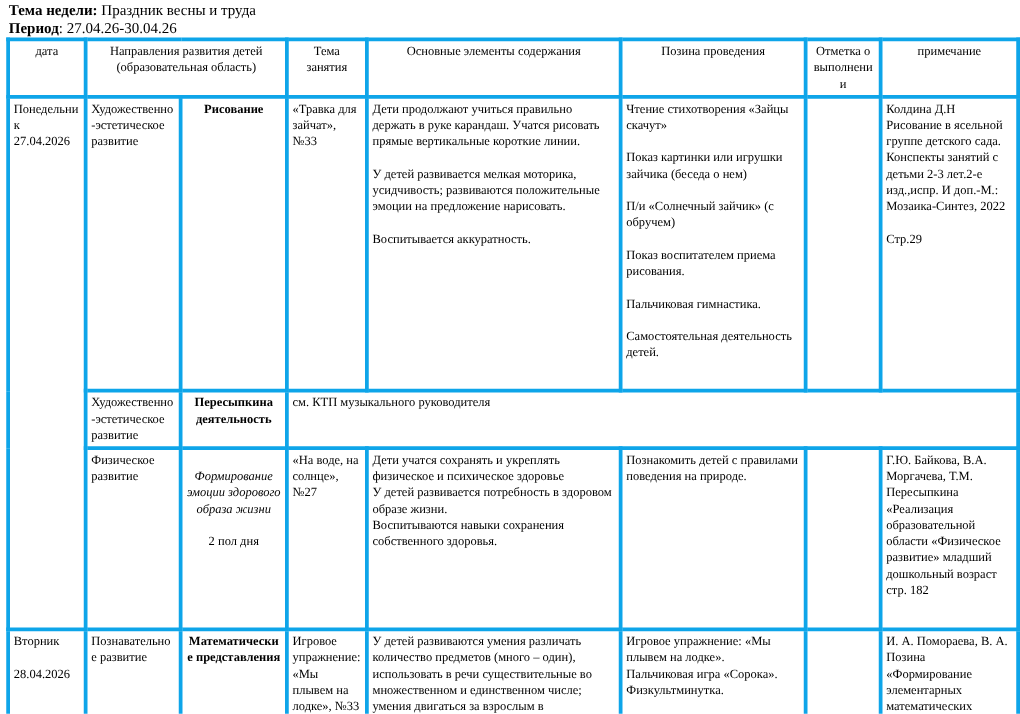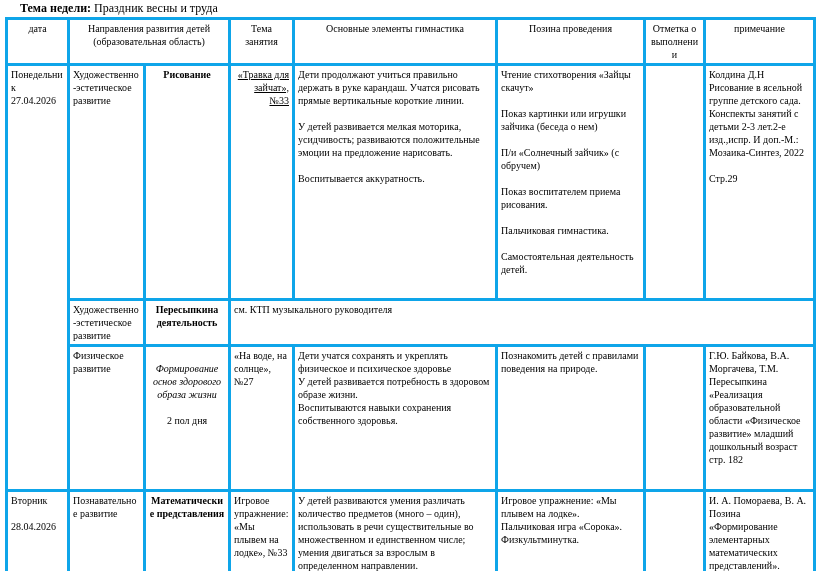--- a/index.html
+++ b/index.html
@@ -4,21 +4,21 @@
 <style>
   * { margin: 0; padding: 0; box-sizing: border-box; }
   html, body {
     width: 816px; height: 571px;
     background: #ffffff;
     overflow: hidden;
     font-family: "Liberation Serif", "DejaVu Serif", serif;
     color: #000;
   }
   .meta {
-    margin: 2px 0 1px 20px;
+    margin: 2px 0 1px 7px;
     font-size: 12px;
     line-height: 13.5px;
   }
   .meta .lbl { font-weight: bold; }
   table.plan {
     margin-left: 5px;
     border-collapse: collapse;
     table-layout: fixed;
     width: 808px;
   }
@@ -36,47 +36,48 @@
   tr.row-1        { height: 235px; }
   tr.row-2        { height: 44px; }
   tr.row-3        { height: 145px; }
   tr.row-4        { height: 120px; }
   td.hdr  { text-align: center; }
   td.c    { text-align: center; }
   td.activity { font-weight: bold; text-align: center; }
   td.activity-r1 { padding-top: 34px; margin-top: 23px; }
   .ital { font-style: italic; }
   .act-note { font-style: normal; }
-  td.topic-c { text-align: right; text-decoration: underline; }
+  td.topic-c { text-align: left; }
 </style>
 </head>
 <body>
 
 <div class="meta">
   <div><span class="lbl">Тема недели:</span><span> Праздник весны и труда</span></div>
+  <div><span class="lbl">Период</span><span>: 27.04.26-30.04.26</span></div>
 </div>
 
 <table class="plan">
   <colgroup>
     <col style="width:62px">
       <col style="width:76px">
       <col style="width:85px">
       <col style="width:64px">
     <col style="width:203px">
       <col style="width:148px">
       <col style="width:60px">
       <col style="width:110px">
   </colgroup>
 
   <tbody>
       <tr class="row-header">
     <td class="hdr">дата</td>
     <td class="hdr" colspan="2">Направления развития детей (образовательная область)</td>
     <td class="hdr">Тема занятия</td>
-    <td class="hdr">Основные элементы гимнастика</td>
+    <td class="hdr">Основные элементы содержания</td>
     <td class="hdr">Позина проведения</td>
     <td class="hdr">Отметка о
 выполнении</td>
     <td class="hdr">примечание</td>
   </tr>
 
   <tr class="row-1">
     <td rowspan="3">Понедельник
 27.04.2026</td>
     <td>Художественно-эстетическое развитие</td>
@@ -106,21 +107,21 @@
 
   <tr class="row-2">
     <td>Художественно-эстетическое развитие</td>
     <td class="activity">Пересыпкина деятельность</td>
     <td colspan="5">см. КТП музыкального руководителя</td>
   </tr>
 
   <tr class="row-3">
     <td>Физическое развитие</td>
     <td class="c">
-      <div class="ital">Формирование основ здорового образа жизни</div>
+      <div class="ital">Формирование эмоции здорового образа жизни</div>
       <div class="act-note">2 пол дня</div>
     </td>
     <td>«На воде, на солнце», №27</td>
     <td>Дети учатся сохранять и укреплять физическое и психическое здоровье
 У детей развивается потребность в здоровом образе жизни.
 Воспитываются навыки сохранения собственного здоровья.</td>
     <td>Познакомить детей с правилами поведения на природе.</td>
     <td></td>
     <td>Г.Ю. Байкова, В.А. Моргачева, Т.М. Пересыпкина «Реализация образовательной области «Физическое развитие» младший дошкольный возраст стр. 182</td>
   </tr>

